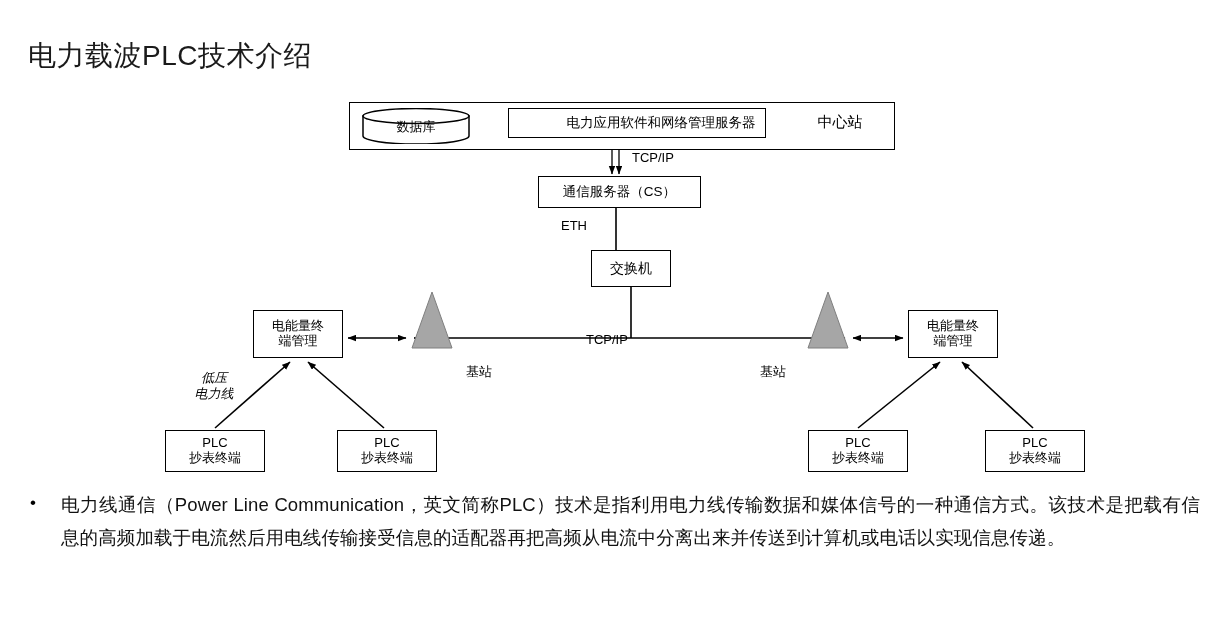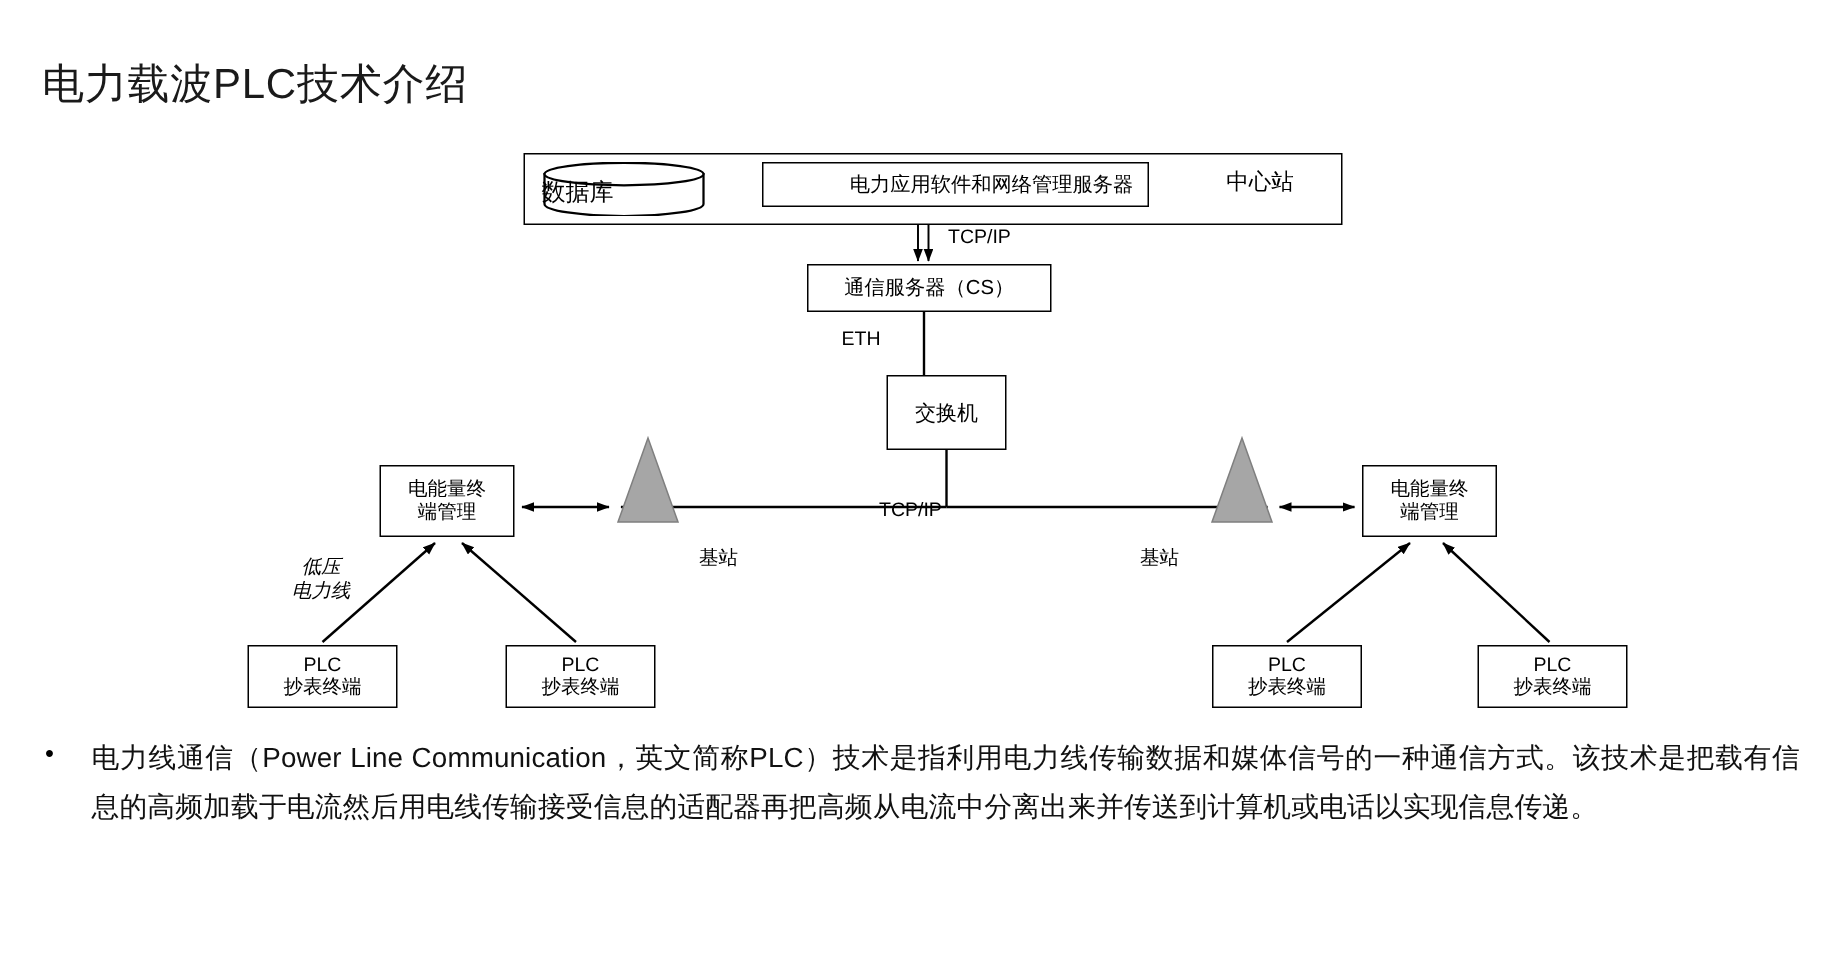--- a/index.html
+++ b/index.html
@@ -78,21 +78,22 @@
     top: 16px;
     width: 110px;
     height: 36px;
   }
   #db-cylinder svg { display: block; }
   #db-label {
     position: absolute;
     left: 361px;
     top: 26px;
     width: 110px;
-    font-size: 16px;
+    text-align: center;
+    font-size: 13px;
     color: #000;
   }
   #server-box {
     left: 508px;
     top: 16px;
     width: 258px;
     height: 30px;
     font-size: 13.5px;
     padding-left: 48px;
   }
@@ -100,21 +101,21 @@
     left: 538px;
     top: 84px;
     width: 163px;
     height: 32px;
     font-size: 13.5px;
   }
   #switch-box {
     left: 591px;
     top: 158px;
     width: 80px;
-    height: 50px;
+    height: 37px;
     font-size: 14px;
   }
   #term-left {
     left: 253px;
     top: 218px;
     width: 90px;
     height: 48px;
   }
   #term-right {
     left: 908px;

